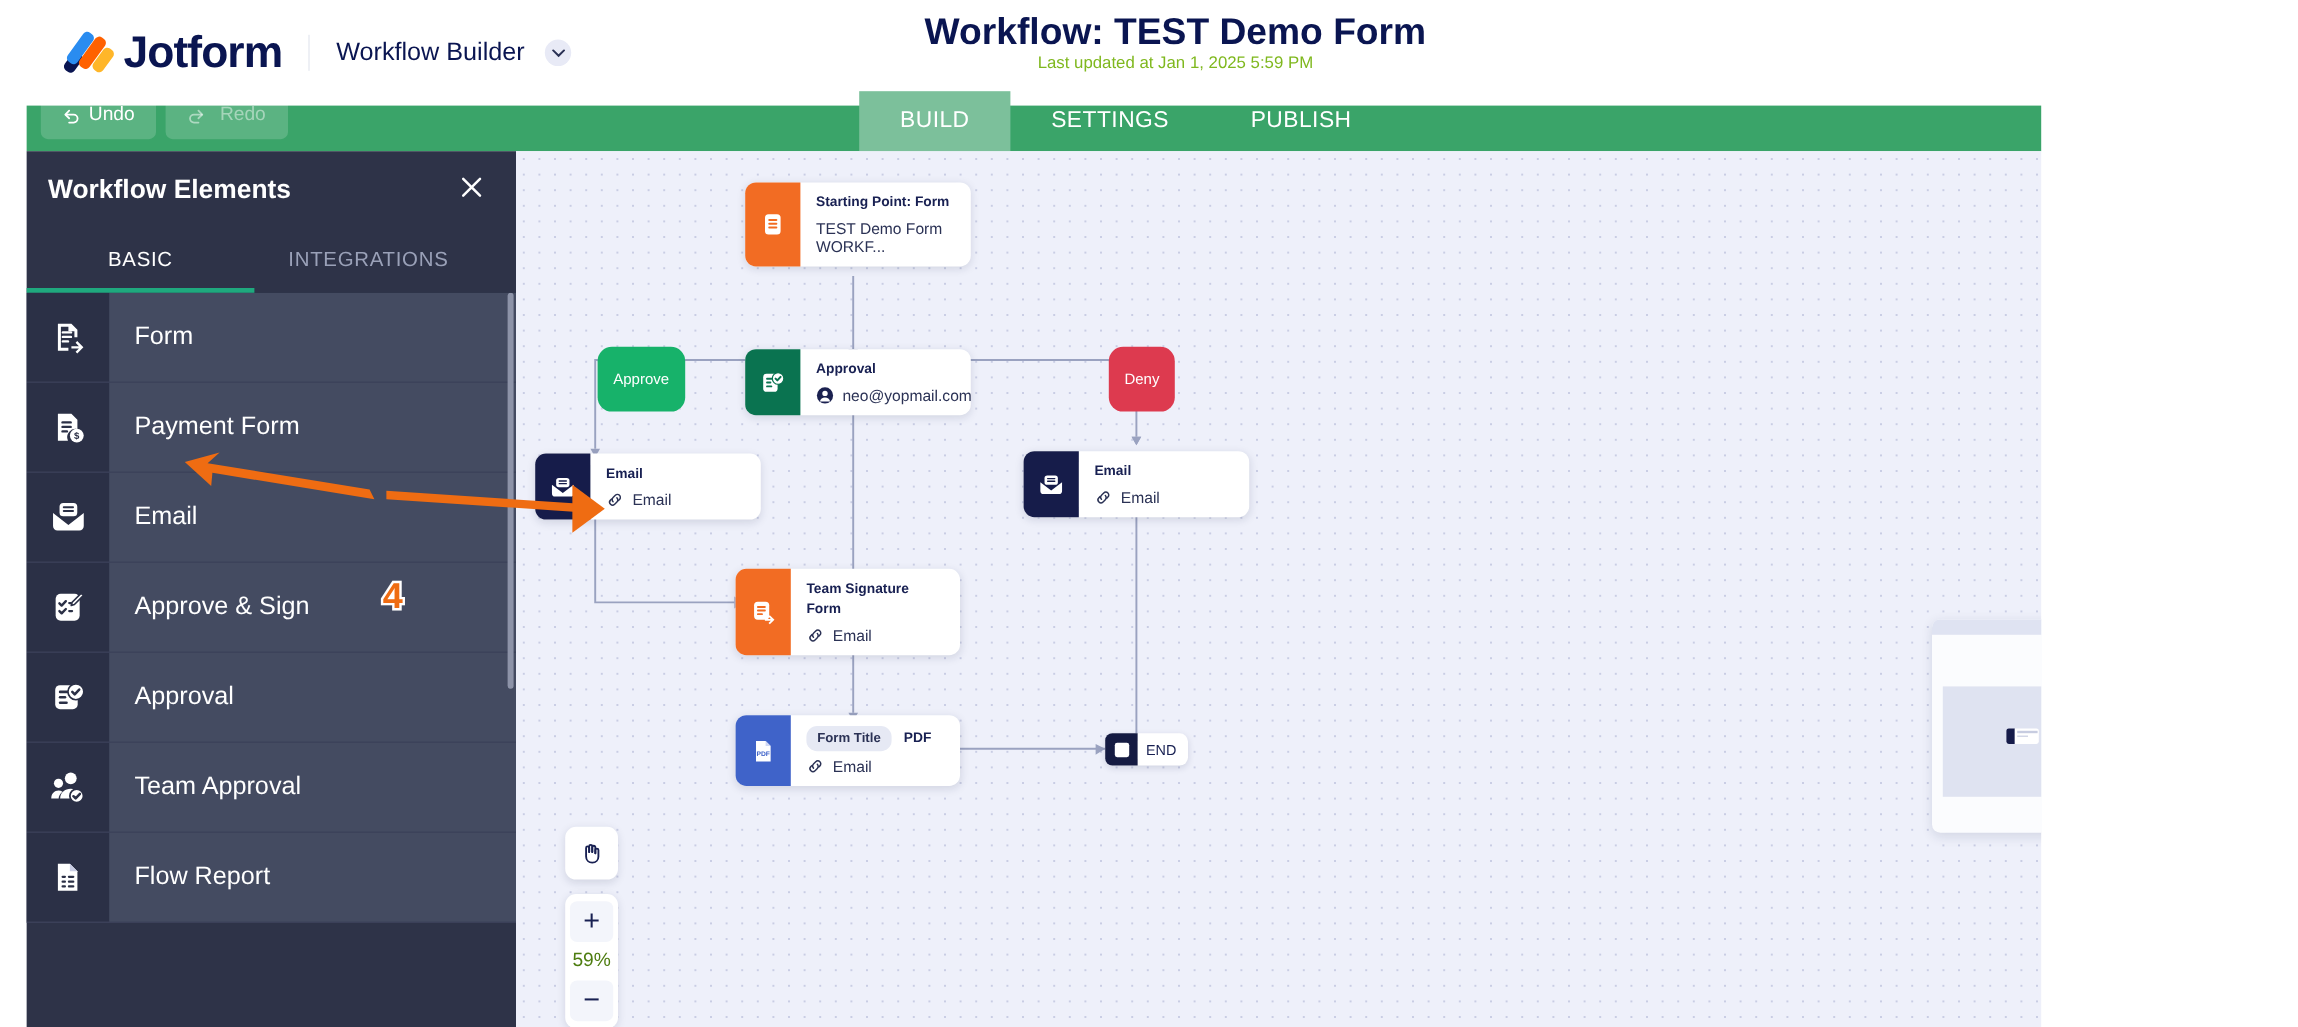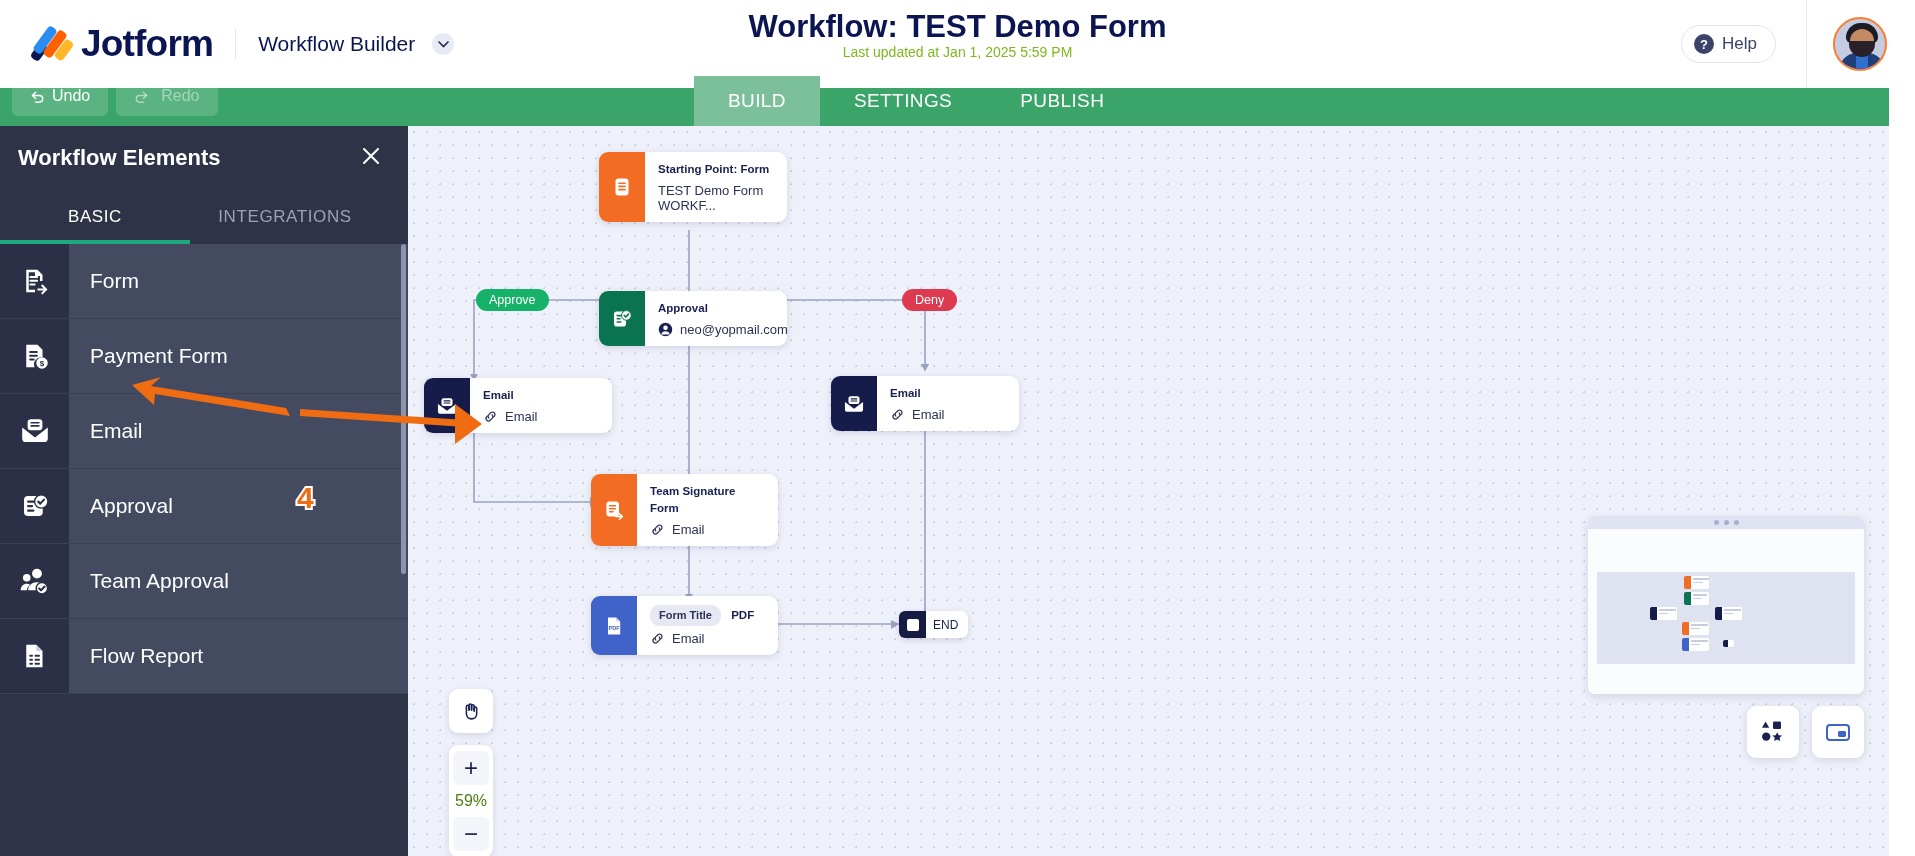--- a/index.html
+++ b/index.html
@@ -3,21 +3,21 @@
 <meta charset="utf-8">
 <title>Jotform Workflow Builder</title>
 <style>
   * { box-sizing: border-box; margin: 0; padding: 0; }
   html, body { width: 1915px; height: 856px; overflow: hidden; }
   body {
     font-family: "Liberation Sans", sans-serif;
     background: #ffffff;
     -webkit-font-smoothing: antialiased;
   }
-  .app { position: relative; width: 1889px; height: 856px; overflow: hidden; }
+  .app { position: relative; width: 1679px; height: 856px; overflow: hidden; margin-left: 22px; }
 
   
   .header {
     position: absolute; top: 0; left: 0; width: 1915px; height: 88px;
     background: #fff; display: flex; align-items: center;
   }
   .brand { display: flex; align-items: center; padding-left: 26px; }
   .logo-mark { position: relative; width: 46px; height: 42px; margin-right: 9px; }
   .logo-mark i { position: absolute; display: block; border-radius: 4px; }
   .s1 { width: 10px; height: 30px; background:#2a8cf0; left: 14px; top: 2px;  transform: rotate(36deg); border-radius:5px;}
@@ -142,21 +142,21 @@
   }
   .node-body { padding: 9px 16px 9px 13px; display: flex; flex-direction: column; justify-content: center; }
   .node-t { font-size: 11.5px; font-weight: 700; color: #182052; line-height: 17px; }
   .node-s { font-size: 13px; color: #2b3255; display: flex; align-items: center; gap: 7px; margin-top: 5px; }
   .pill-chip {
     background: #e6e9f4; color: #2b3255; font-size: 11px; font-weight: 700;
     border-radius: 9px; padding: 2px 9px; display: inline-block;
   }
   .badge {
     position: absolute; border-radius: 12px; color: #fff; font-size: 12.5px;
-    padding: 4px 13px; font-weight: 400; z-index: 3;
+    padding: 20px 13px; font-weight: 400; z-index: 3;
   }
   .end-node {
     position: absolute; display: flex; align-items: center; background: #fff;
     border-radius: 7px; box-shadow: 0 2px 6px rgba(20,30,70,0.14); cursor: pointer;
   }
   .end-sq {
     width: 27px; height: 27px; background: #151b42; border-radius: 6px 0 0 6px;
     display: flex; align-items: center; justify-content: center;
   }
   .end-sq i { width: 12px; height: 12px; background: #fff; border-radius: 2px; display:block; }
@@ -324,20 +324,33 @@
               <rect x="7" y="3.4" width="12" height="9" rx="2.6"></rect>
               <path d="M2.6 10.2l10.4 8 10.4-8V19a3 3 0 01-3 3H5.6a3 3 0 01-3-3z"></path>
               <rect x="9.2" y="5.6" width="7.6" height="1.3" rx=".65" fill="#2b3046"></rect>
               <rect x="9.2" y="8.2" width="7.6" height="1.3" rx=".65" fill="#2b3046"></rect>
             </svg>
         </div>
         <span class="sb-label">Email</span>
       </div>
 
 
+      <div class="sb-item">
+        <div class="sb-icon-col">
+          <svg width="30" height="30" viewBox="0 0 24 24">
+              <rect x="3.5" y="3" width="16" height="18" rx="3.4" fill="#fff"></rect>
+              <path d="M6 9.4l1.5 1.5L10.3 8" stroke="#2b3046" stroke-width="1.6" fill="none" stroke-linecap="round" stroke-linejoin="round"></path>
+              <path d="M6 14.6l1.5 1.5L10.3 13.2" stroke="#2b3046" stroke-width="1.6" fill="none" stroke-linecap="round" stroke-linejoin="round"></path>
+              <rect x="11.8" y="8.5" width="5" height="1.5" rx=".75" fill="#2b3046"></rect>
+              <rect x="11.8" y="13.8" width="3.4" height="1.5" rx=".75" fill="#2b3046"></rect>
+              <path d="M20.6 2.6l1.5 1.5-6.1 6.1-2.1.6.6-2.1z" fill="#fff" stroke="#2b3046" stroke-width="1.1" stroke-linejoin="round"></path>
+            </svg>
+        </div>
+        <span class="sb-label">Approve &amp; Sign</span>
+      </div>
 
       <div class="sb-item">
         <div class="sb-icon-col">
           <svg width="30" height="30" viewBox="0 0 24 24">
               <rect x="3.2" y="4" width="15" height="16" rx="3.2" fill="#fff"></rect>
               <rect x="5.6" y="7.6" width="7" height="1.7" rx=".85" fill="#2b3046"></rect>
               <rect x="5.6" y="11.2" width="5" height="1.7" rx=".85" fill="#2b3046"></rect>
               <rect x="5.6" y="14.8" width="6" height="1.7" rx=".85" fill="#2b3046"></rect>
               <circle cx="17" cy="8.4" r="5.3" fill="#fff" stroke="#2b3046" stroke-width="1.1"></circle>
               <path d="M14.6 8.5l1.6 1.6 3-3.2" stroke="#2b3046" stroke-width="1.7" fill="none" stroke-linecap="round" stroke-linejoin="round"></path>

